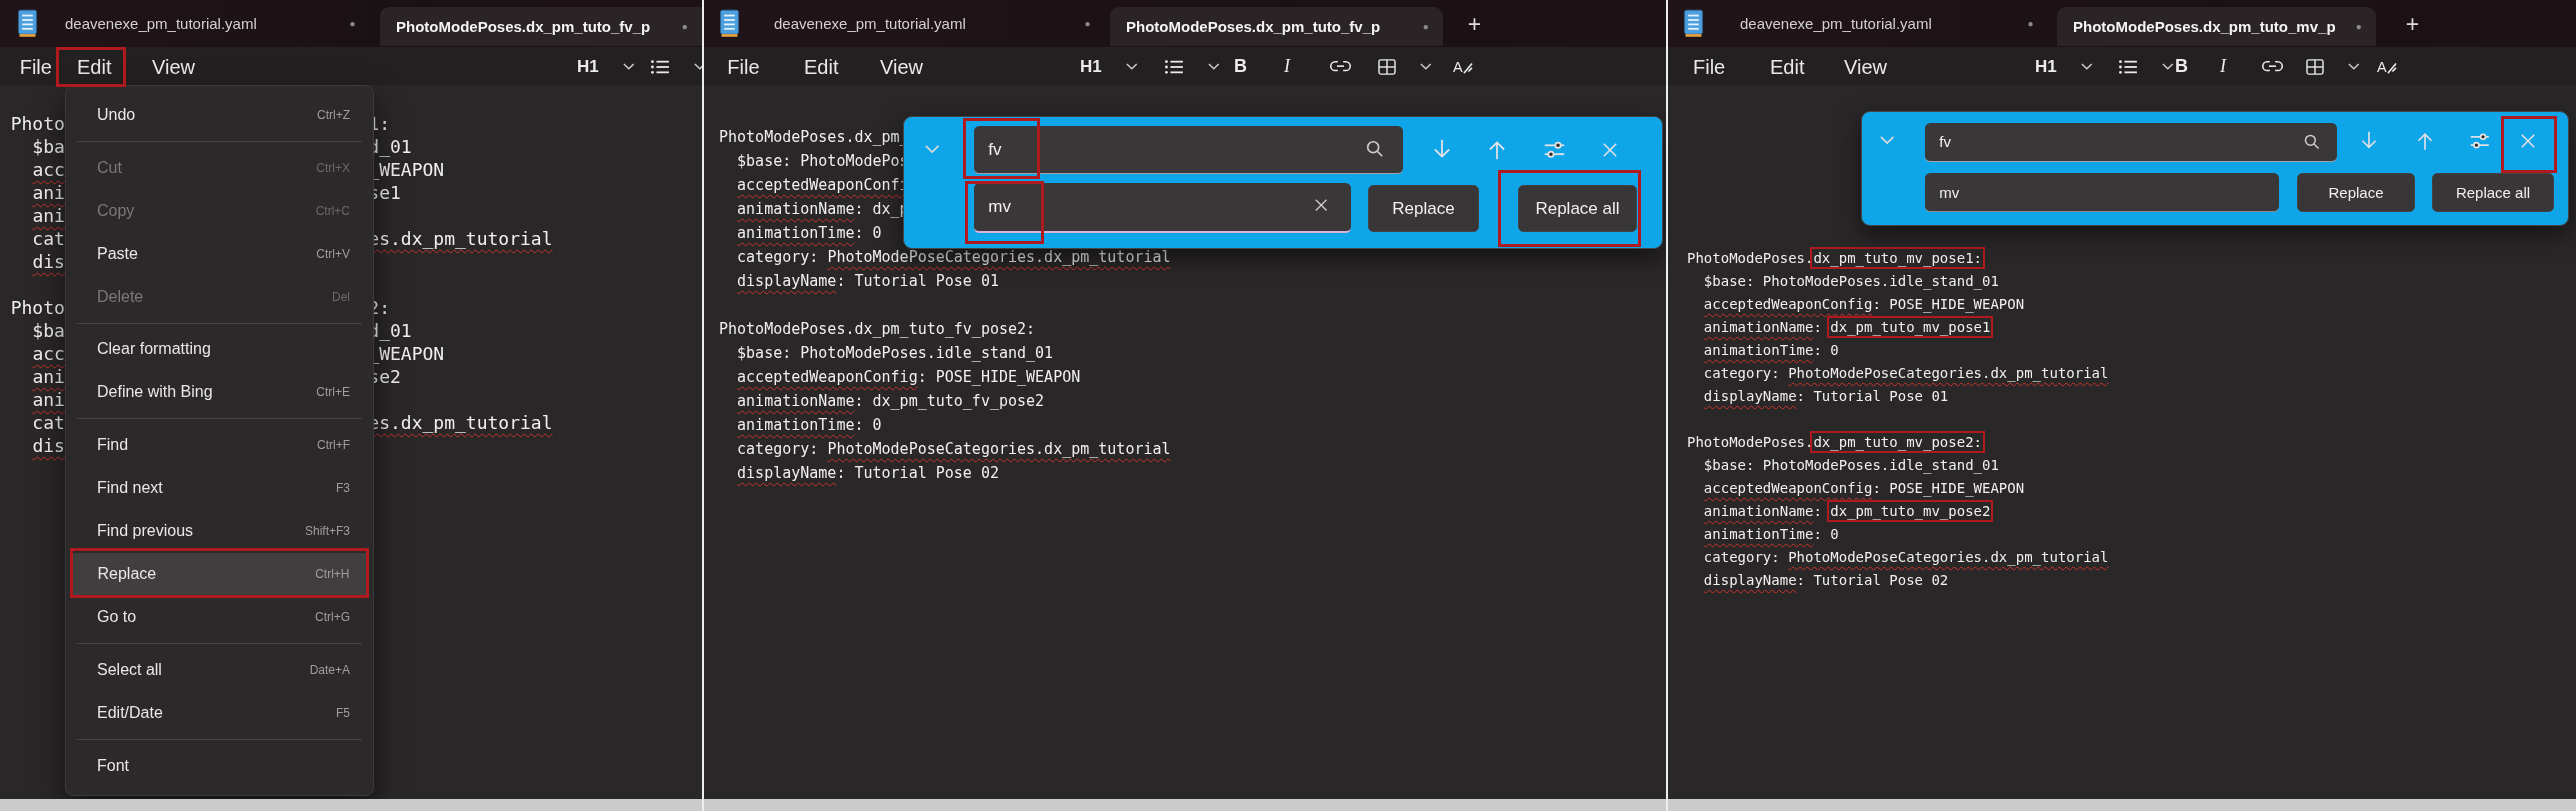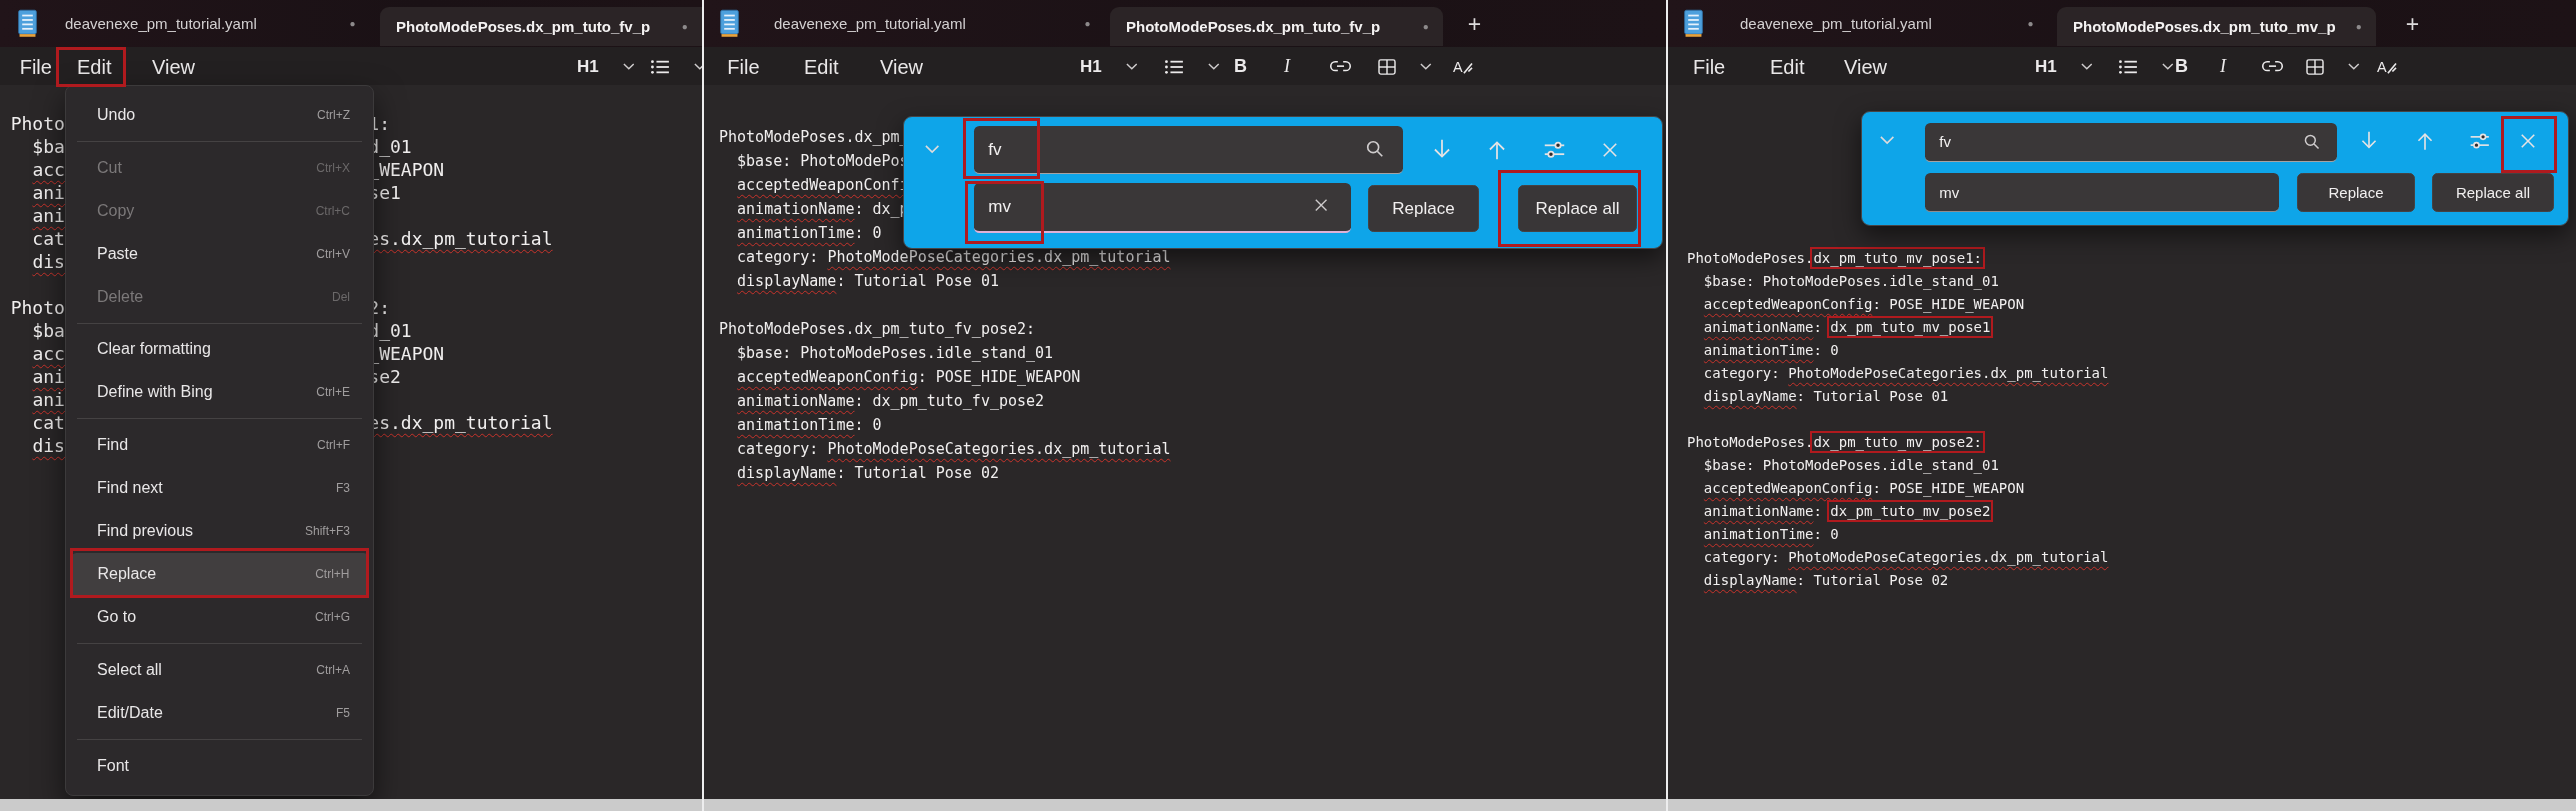--- a/index.html
+++ b/index.html
@@ -176,21 +176,21 @@
           <span class="lab">Replace</span>
           <span class="sc">Ctrl+H</span>
         </div>
         <div class="mi">
           <span class="lab">Go to</span>
           <span class="sc">Ctrl+G</span>
         </div>
         <div class="msep"></div>
         <div class="mi">
           <span class="lab">Select all</span>
-          <span class="sc">Ctrl+A</span>
+          <span class="sc">Date+A</span>
         </div>
         <div class="mi">
           <span class="lab">Edit/Date</span>
           <span class="sc">F5</span>
         </div>
         <div class="msep"></div>
         <div class="mi">
           <span class="lab">Font</span>
           <span class="sc"></span>
         </div>

